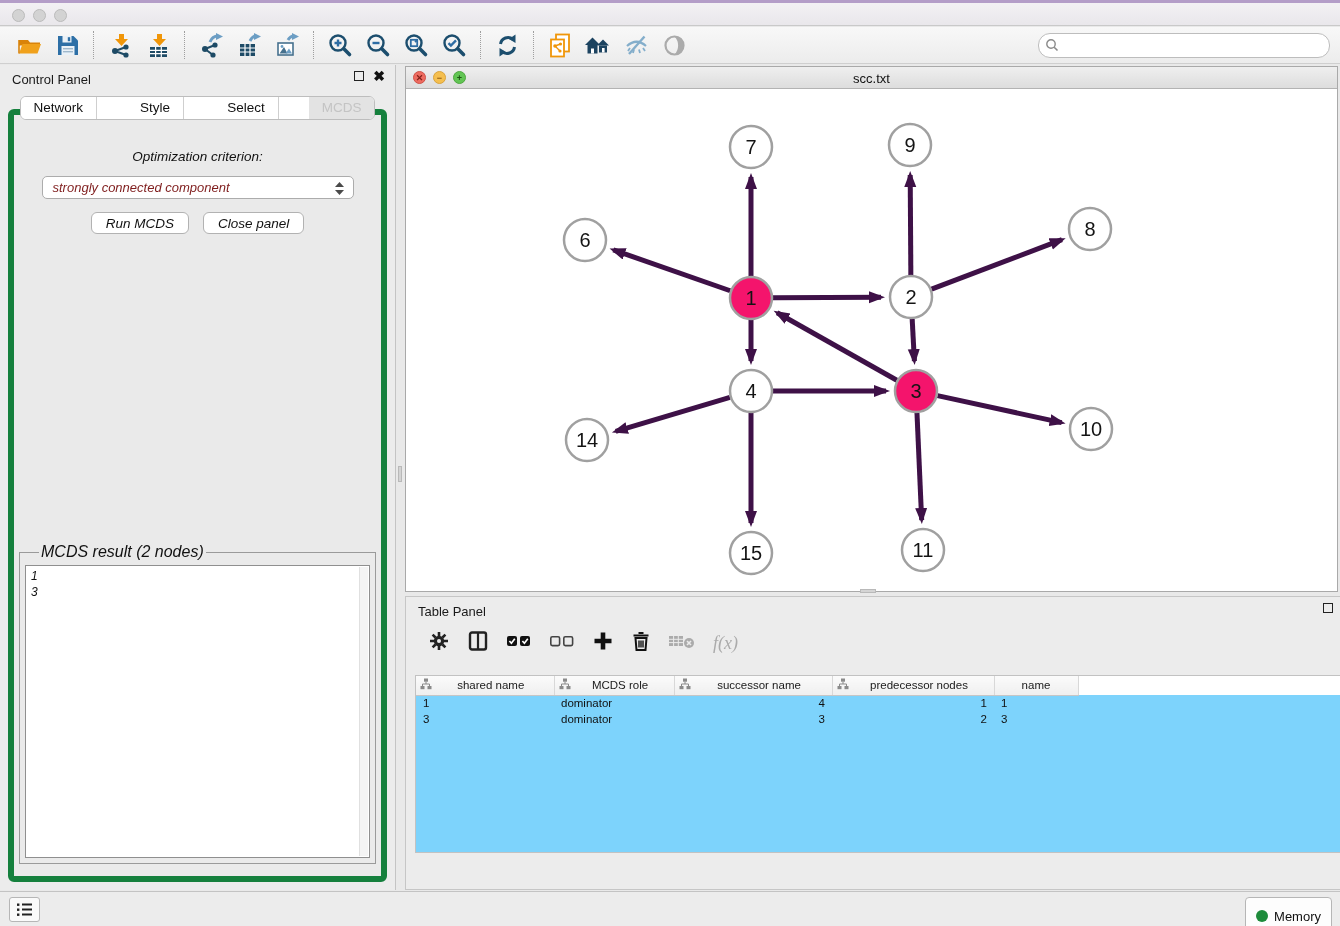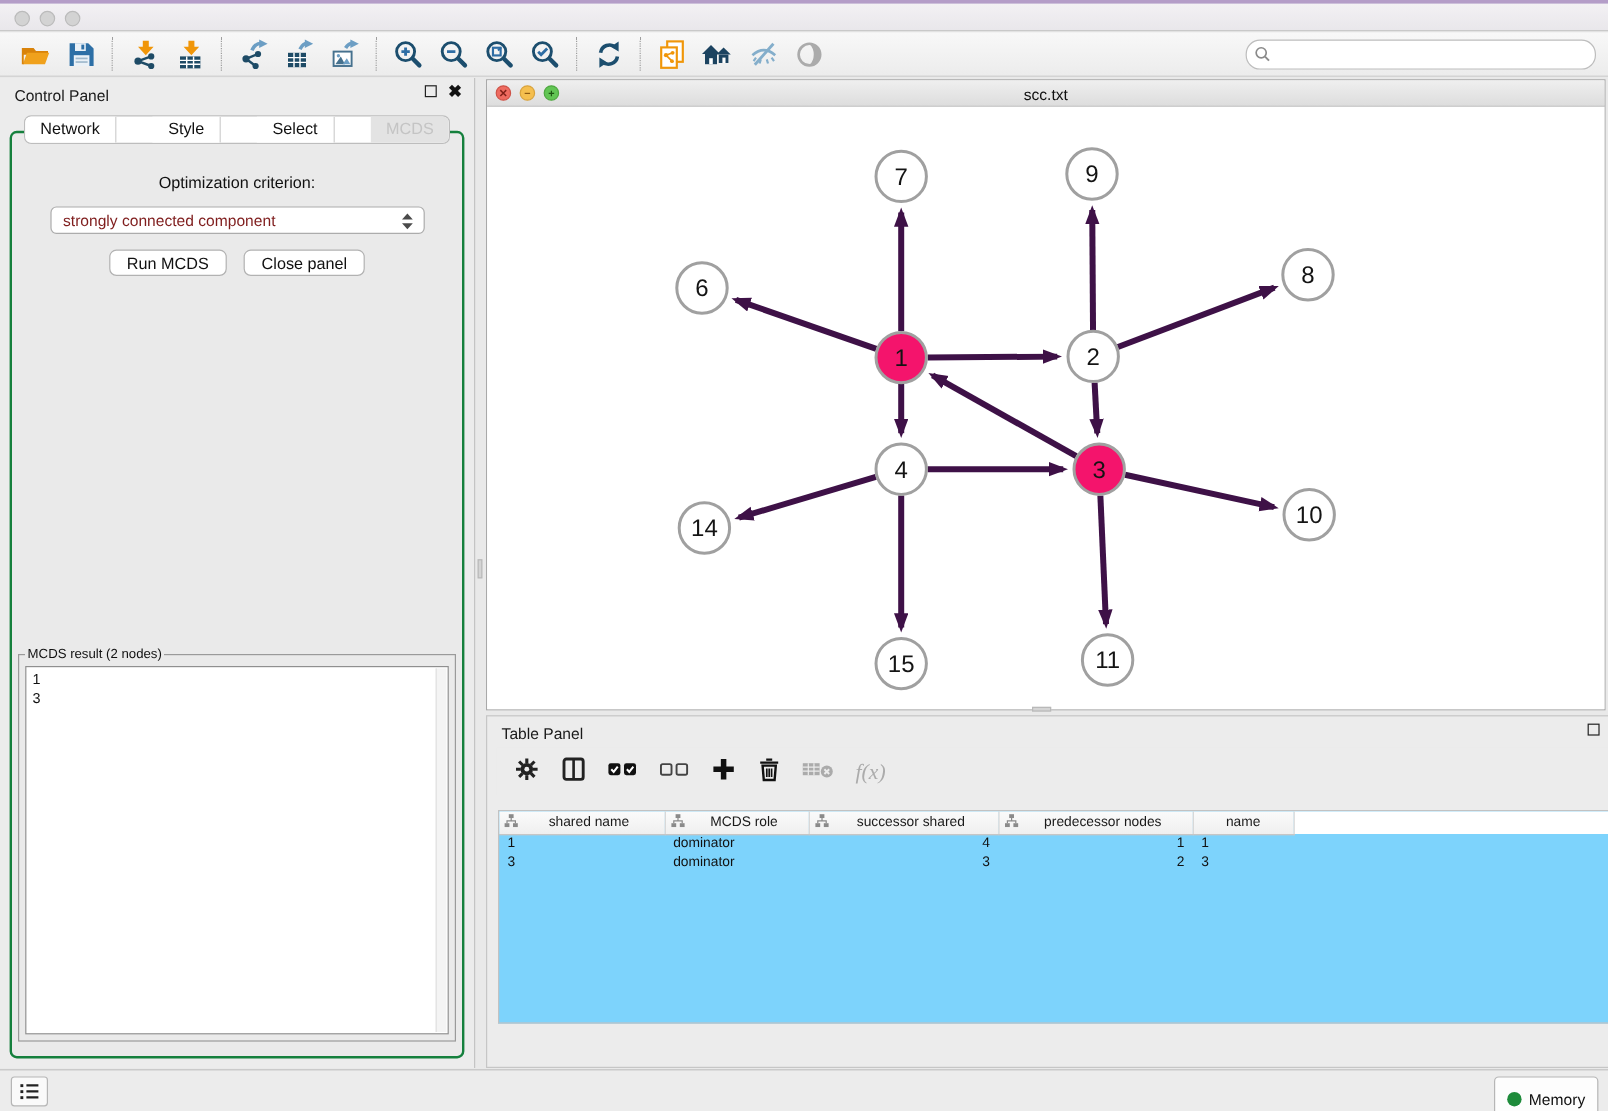--- a/index.html
+++ b/index.html
@@ -34,34 +34,34 @@
   .float-box { width:10px; height:10px; border:1.6px solid #222; display:inline-block; }
   .close-x { font-size:14px; font-weight:bold; color:#111; line-height:10px; }
 
   .seg { display:inline-flex; border:1px solid #BDBDBD; border-radius:6px; overflow:hidden; background:#fff;gap:30px; }
   .seg .tab { padding:3px 13px 4px 13px; font-size:13.5px; color:#111; background:#fff; border-right:1px solid #CFCFCF; white-space:nowrap; }
   .seg .tab:last-child { border-right:none; }
   .seg .tab.active { background:#E3E3E3; color:#C4C4C4; }
   .cp-tabs { position:absolute; top:31px; left:0; right:0; text-align:center; z-index:2; }
 
   .inner-panel { position:absolute; top:44px; left:8px; right:8px; bottom:8px;
-    background:#EAEAEA; border:2px solid #15803d; border-radius:6px; }
+    background:#EAEAEA; border:6px solid #15803d; border-radius:6px;font-style:italic; }
   .opt-label { margin-top:34px; text-align:center; font-size:13.5px; color:#111; }
   .combo { position:relative; margin:12px auto 0 auto; width:312px; height:23px; background:#FFF;
     border:1px solid #ACACAC; border-radius:5px; font-size:13px; color:#7f1d1d;
     display:flex; align-items:center; padding:0 26px 0 10px; }
   .combo .stepper { position:absolute; right:8px; top:4px; }
   .btn-row { margin-top:13px; display:flex; justify-content:center; gap:14px; }
   .push-btn { min-width:95px; height:22px; background:#FFF; border:1px solid #B2B2B2; border-radius:6px;
     font-size:13.5px; color:#111; display:inline-flex; align-items:center; justify-content:center; padding:0 14px;
     font-family:"Liberation Sans",sans-serif; }
 
   .result-group { position:absolute; left:5px; right:5px; top:428px; bottom:12px;
     border:1px solid #9A9A9A; margin:0; padding:4px 5px 5px 5px; }
-  .result-group legend { font-size:11px; color:#111; padding:0 2px; margin-left:0; }
+  .result-group legend { font-size:16px; color:#111; padding:0 2px; margin-left:14px; }
   .result-text { position:relative; width:100%; height:100%; background:#FFF; border:1px solid #8F8F8F;
     font-size:12px; color:#111; padding:2px 14px 2px 5px; overflow:hidden; }
   .result-text .line { line-height:16px; }
   .result-text .sb { position:absolute; top:1px; bottom:1px; right:1px; width:9px; background:#F4F4F4; border-left:1px solid #E0E0E0; }
 
   
   .net-window { position:absolute; left:405px; top:66px; width:933px; height:526px;
     background:#FFF; border:1px solid #A9A9A9; }
   .net-titlebar { position:relative; height:22px; background:linear-gradient(#EFEFEF,#DDDDDD);
     border-bottom:1px solid #B3B3B3; }
@@ -466,21 +466,21 @@
               <th style="width: 158px;">
                 <span class="th-inner">
                   <span><svg width="12" height="12" viewBox="0 0 12 12">
                       <g fill="#8A8A8A">
                         <rect x="4" y="0.5" width="4" height="3.2"></rect>
                         <rect x="0.5" y="8" width="4" height="3.2"></rect>
                         <rect x="7.5" y="8" width="4" height="3.2"></rect>
                       </g>
                       <path d="M6 3.7 v2.3 M2.5 8 v-2 h7 v2" stroke="#8A8A8A" stroke-width="1" fill="none"></path>
                     </svg></span>
-                  <span class="th-label">successor shared</span>
+                  <span class="th-label">successor name</span>
                 </span>
               </th>
               <th style="width: 162px;">
                 <span class="th-inner">
                   <span><svg width="12" height="12" viewBox="0 0 12 12">
                       <g fill="#8A8A8A">
                         <rect x="4" y="0.5" width="4" height="3.2"></rect>
                         <rect x="0.5" y="8" width="4" height="3.2"></rect>
                         <rect x="7.5" y="8" width="4" height="3.2"></rect>
                       </g>

